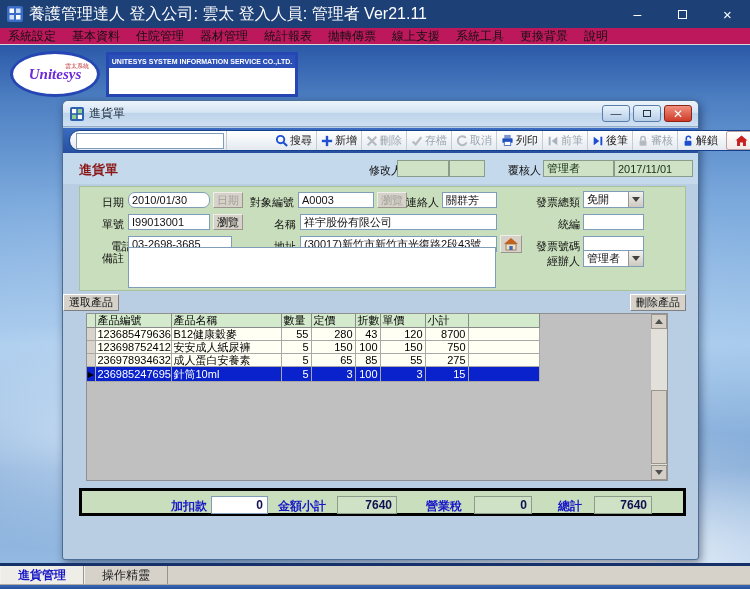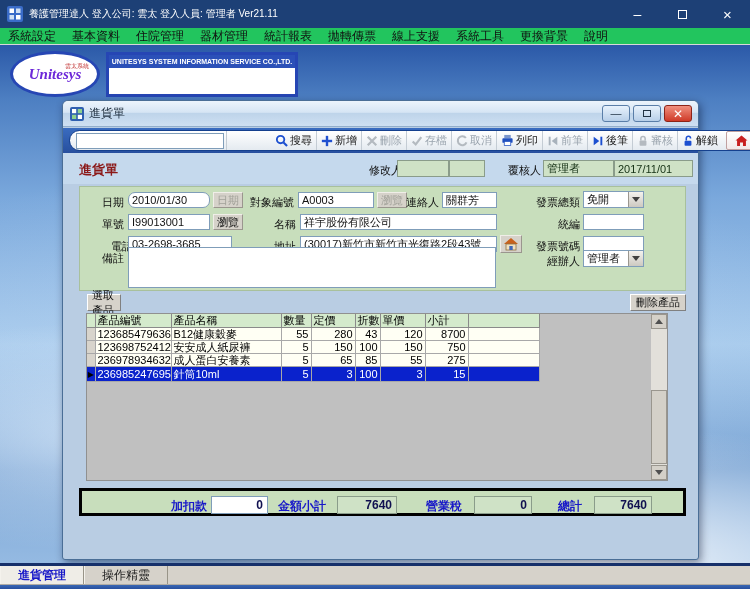--- a/index.html
+++ b/index.html
@@ -4,28 +4,28 @@
 <style>
   * { margin:0; padding:0; box-sizing:border-box; }
   html,body { width:750px; height:589px; overflow:hidden;
     font-family:"Liberation Sans","DejaVu Sans",sans-serif; }
   .screen { position:relative; width:750px; height:589px; background:#f0f0f0; }
 
   
   .titlebar { position:absolute; left:0; top:0; width:750px; height:28px;
     background:#1d4076; display:flex; align-items:center; color:#fff; }
   .titlebar .appicon { width:16px; height:16px; margin:0 6px 0 7px; }
-  .titlebar .ttl { font-size:10px; flex:1; white-space:nowrap; overflow:hidden; }
+  .titlebar .ttl { font-size:16px; flex:1; white-space:nowrap; overflow:hidden; }
   .wctl { width:45px; height:28px; display:flex; align-items:center; justify-content:center;
     font-size:14px; color:#fff; }
   .wctl.close { font-size:15px; }
 
   
   .menubar { position:absolute; left:0; top:28px; width:750px; height:17px;
-    background:#22c55e; border-bottom:1px solid #d8d8d8; display:flex; align-items:center; }
+    background:#be185d; border-bottom:1px solid #d8d8d8; display:flex; align-items:center; }
   .menuitem { font-size:12px; color:#111; padding:0 8px; white-space:nowrap; }
 
   
   .desktop { position:absolute; left:0; top:45px; width:750px; height:544px;
     background:
       radial-gradient(90% 45% at 80% 96%, rgba(255,255,255,.85), rgba(255,255,255,0) 58%),
       radial-gradient(60% 35% at 12% 72%, rgba(235,245,255,.55), rgba(255,255,255,0) 60%),
       radial-gradient(100% 50% at 45% 55%, rgba(190,215,245,.45), rgba(0,0,0,0) 70%),
       linear-gradient(180deg, #2b59a8 0%, #4d7fc2 10%, #7aa8dc 28%, #a8cbec 55%, #7aa4d4 78%, #9cc0e6 100%);
   }
@@ -361,21 +361,21 @@
 
         <div class="lbl" style="left:0;width:44px;top:64px;">備註</div>
         <textarea class="notes" style="left: 48px; top: 60px; width: 368px; height: 41px;"></textarea>
         <div class="lbl" style="left:456px;width:44px;top:67px;">經辦人</div>
         <div class="dd" style="left:503px;width:61px;top:63px;">
           <span class="val">管理者</span>
           <span class="arrow"></span>
         </div>
       </div>
 
-      <div class="pbtn" style="left:24px;width:34px;">選取產品</div>
+      <div class="pbtn" style="left:0;width:56px;">選取產品</div>
       <div class="pbtn" style="left:567px;width:56px;">刪除產品</div>
 
       <div class="tablearea">
         <table class="grid">
           <colgroup>
             <col style="width:8px">
               <col style="width:76px">
               <col style="width:110px">
             <col style="width:30px">
               <col style="width:44px">

